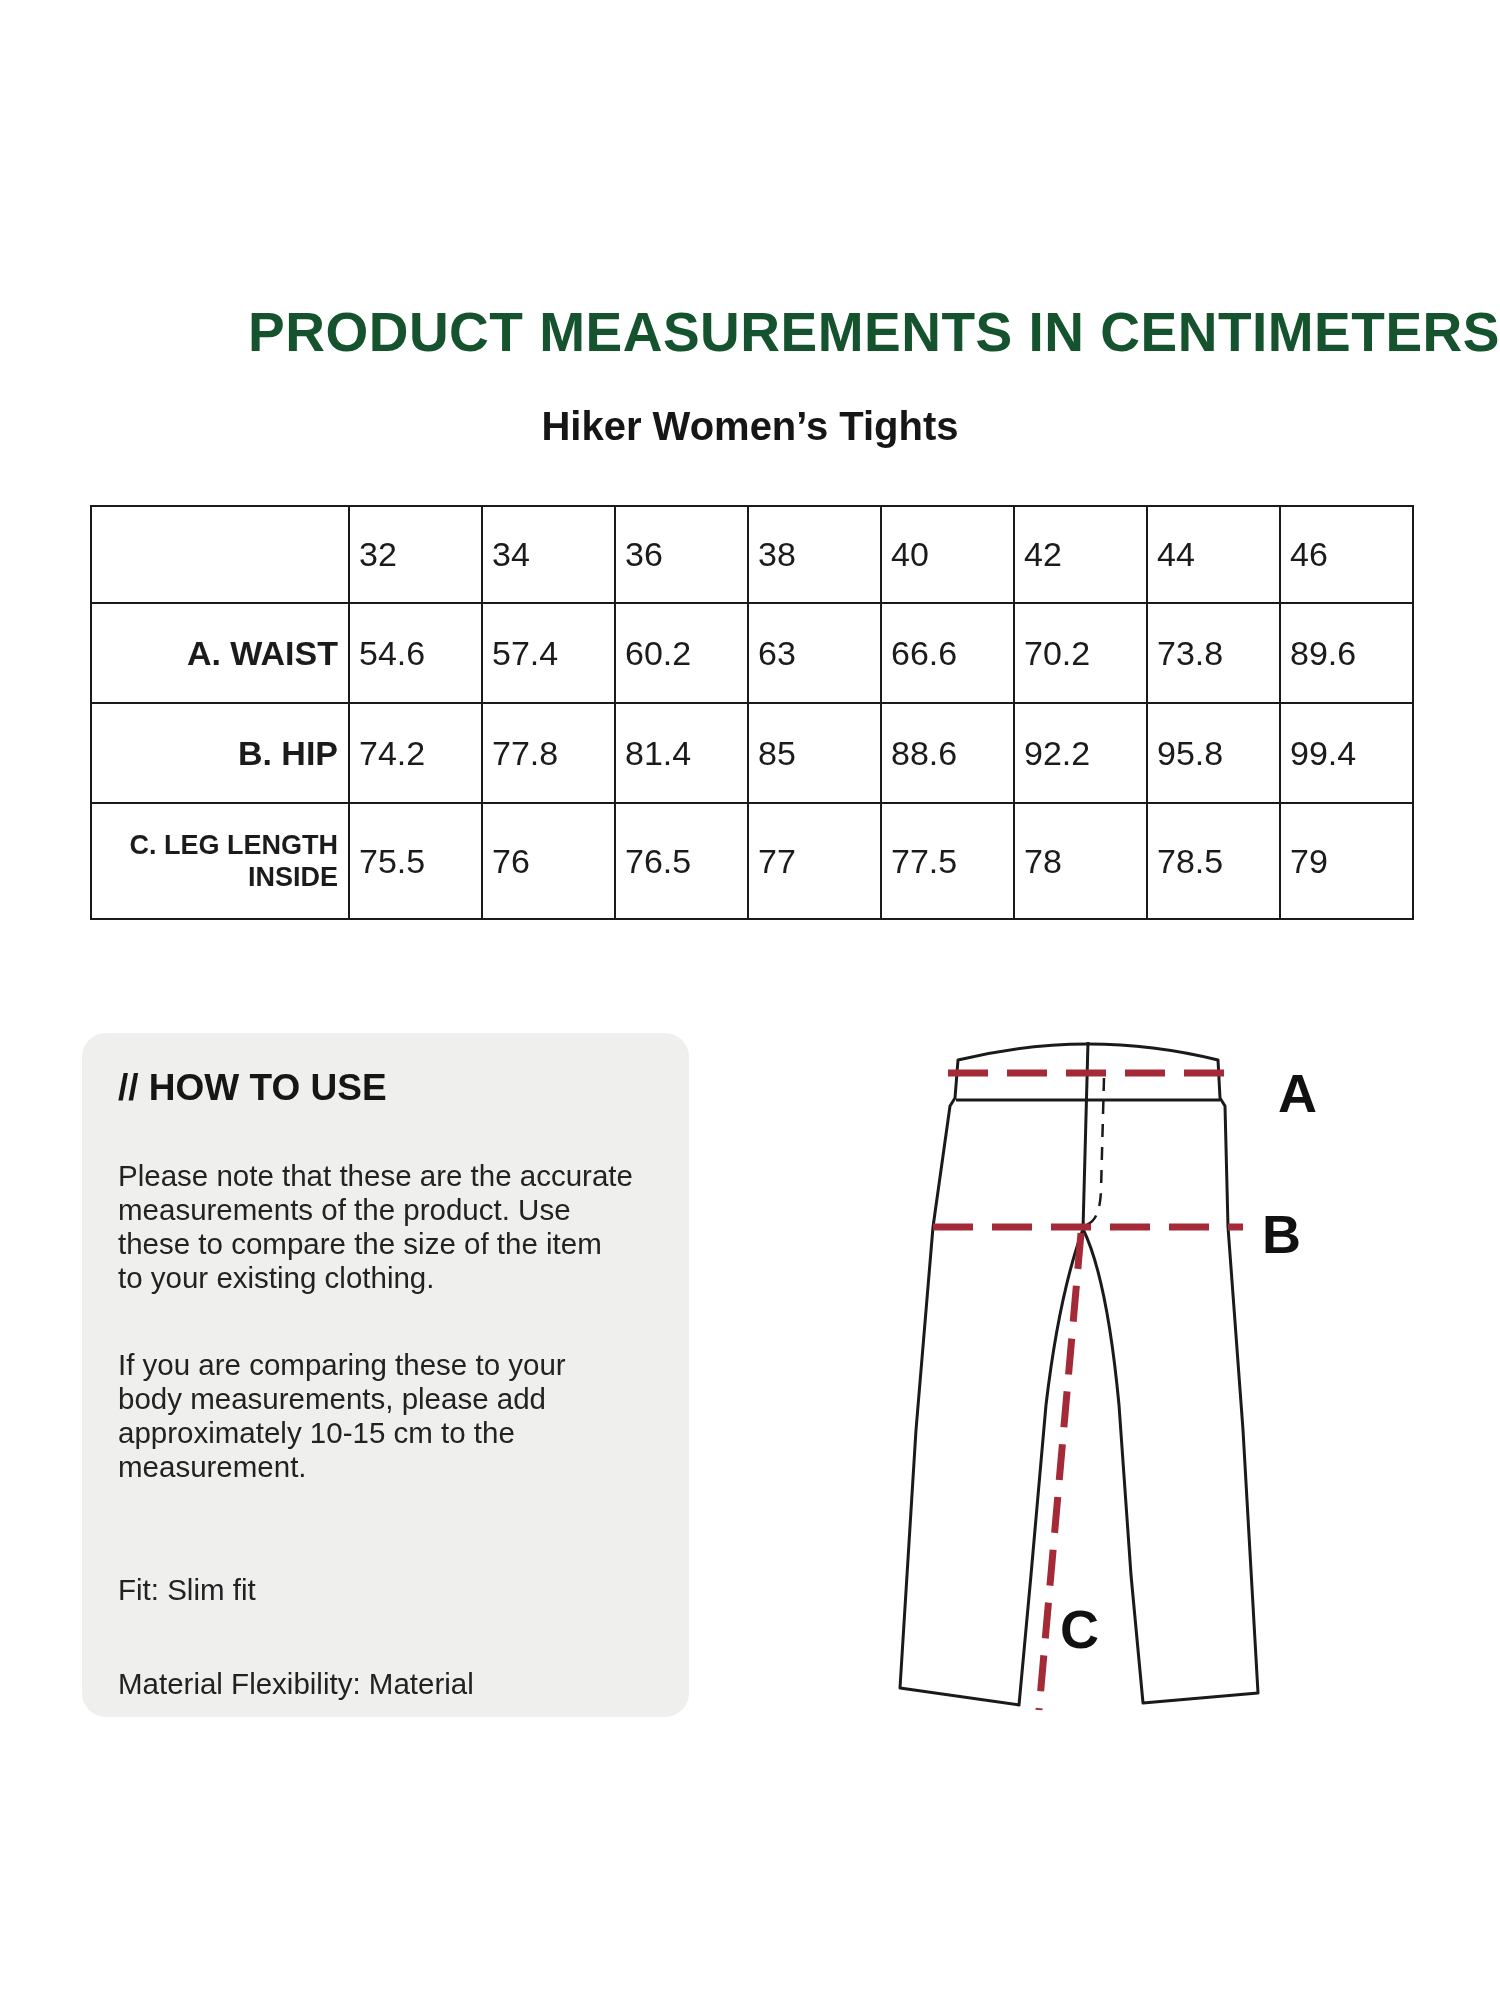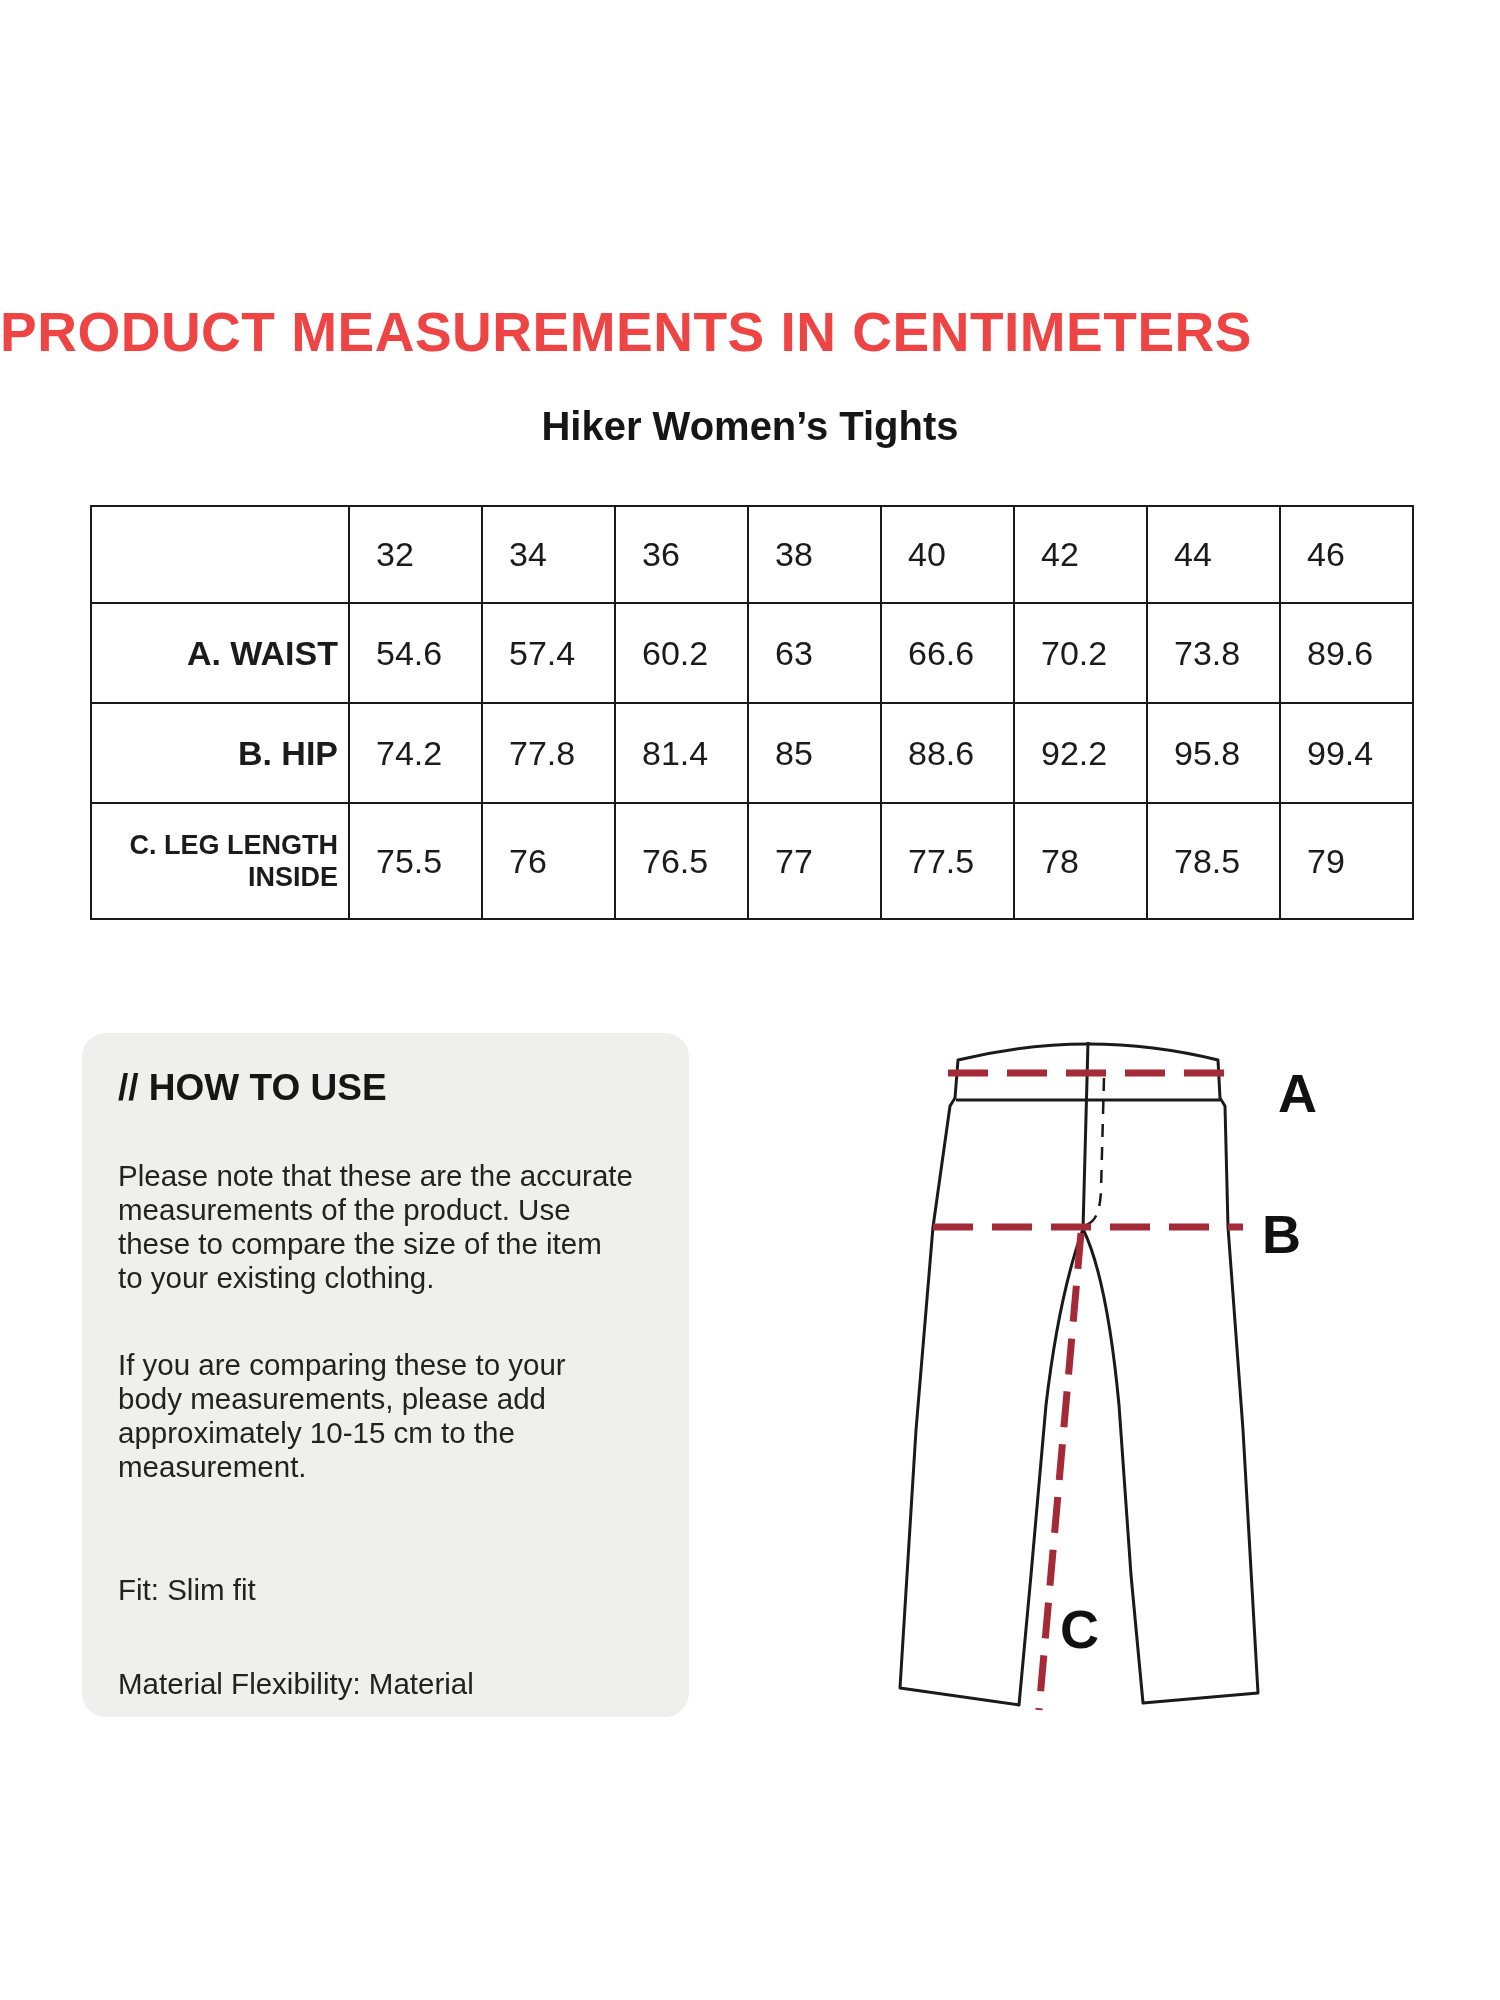--- a/index.html
+++ b/index.html
@@ -6,39 +6,39 @@
   .page {
     position:relative;
     width:1500px; height:2000px;
     background:#ffffff;
     font-family:"Liberation Sans", sans-serif;
     color:#1b1b1b;
     overflow:hidden;
   }
   .title {
     position:absolute; top:300px; left:0; right:0;
-    text-align:left;
+    text-align:right;
     font-size:55px; font-weight:700; letter-spacing:0.5px;
-    color:#ef4444;
+    color:#14532d;
   }
   .subtitle {
     position:absolute; top:372px; left:0; right:0;
     text-align:center;
     font-size:40px; font-weight:700;
     color:#161616;
     margin-top:32px;
   }
   table.size-table {
     position:absolute; left:90px; top:505px;
     border-collapse:collapse;
     table-layout:fixed;
   }
   table.size-table td {
     border:2px solid #1a1a1a;
-    padding:0 10px 0 26px;
+    padding:0 10px 0 9px;
     vertical-align:middle;
     font-size:34px;
     color:#1b1b1b;
     background:#ffffff;
   }
   table.size-table td.head { font-weight:500; }
   table.size-table td.rowlabel { font-weight:600;text-align:right; }
   table.size-table td.rowlabel.small { font-size:27px; line-height:32px; }
   .howto-box {
     position:absolute; left:82px; top:1033px;

